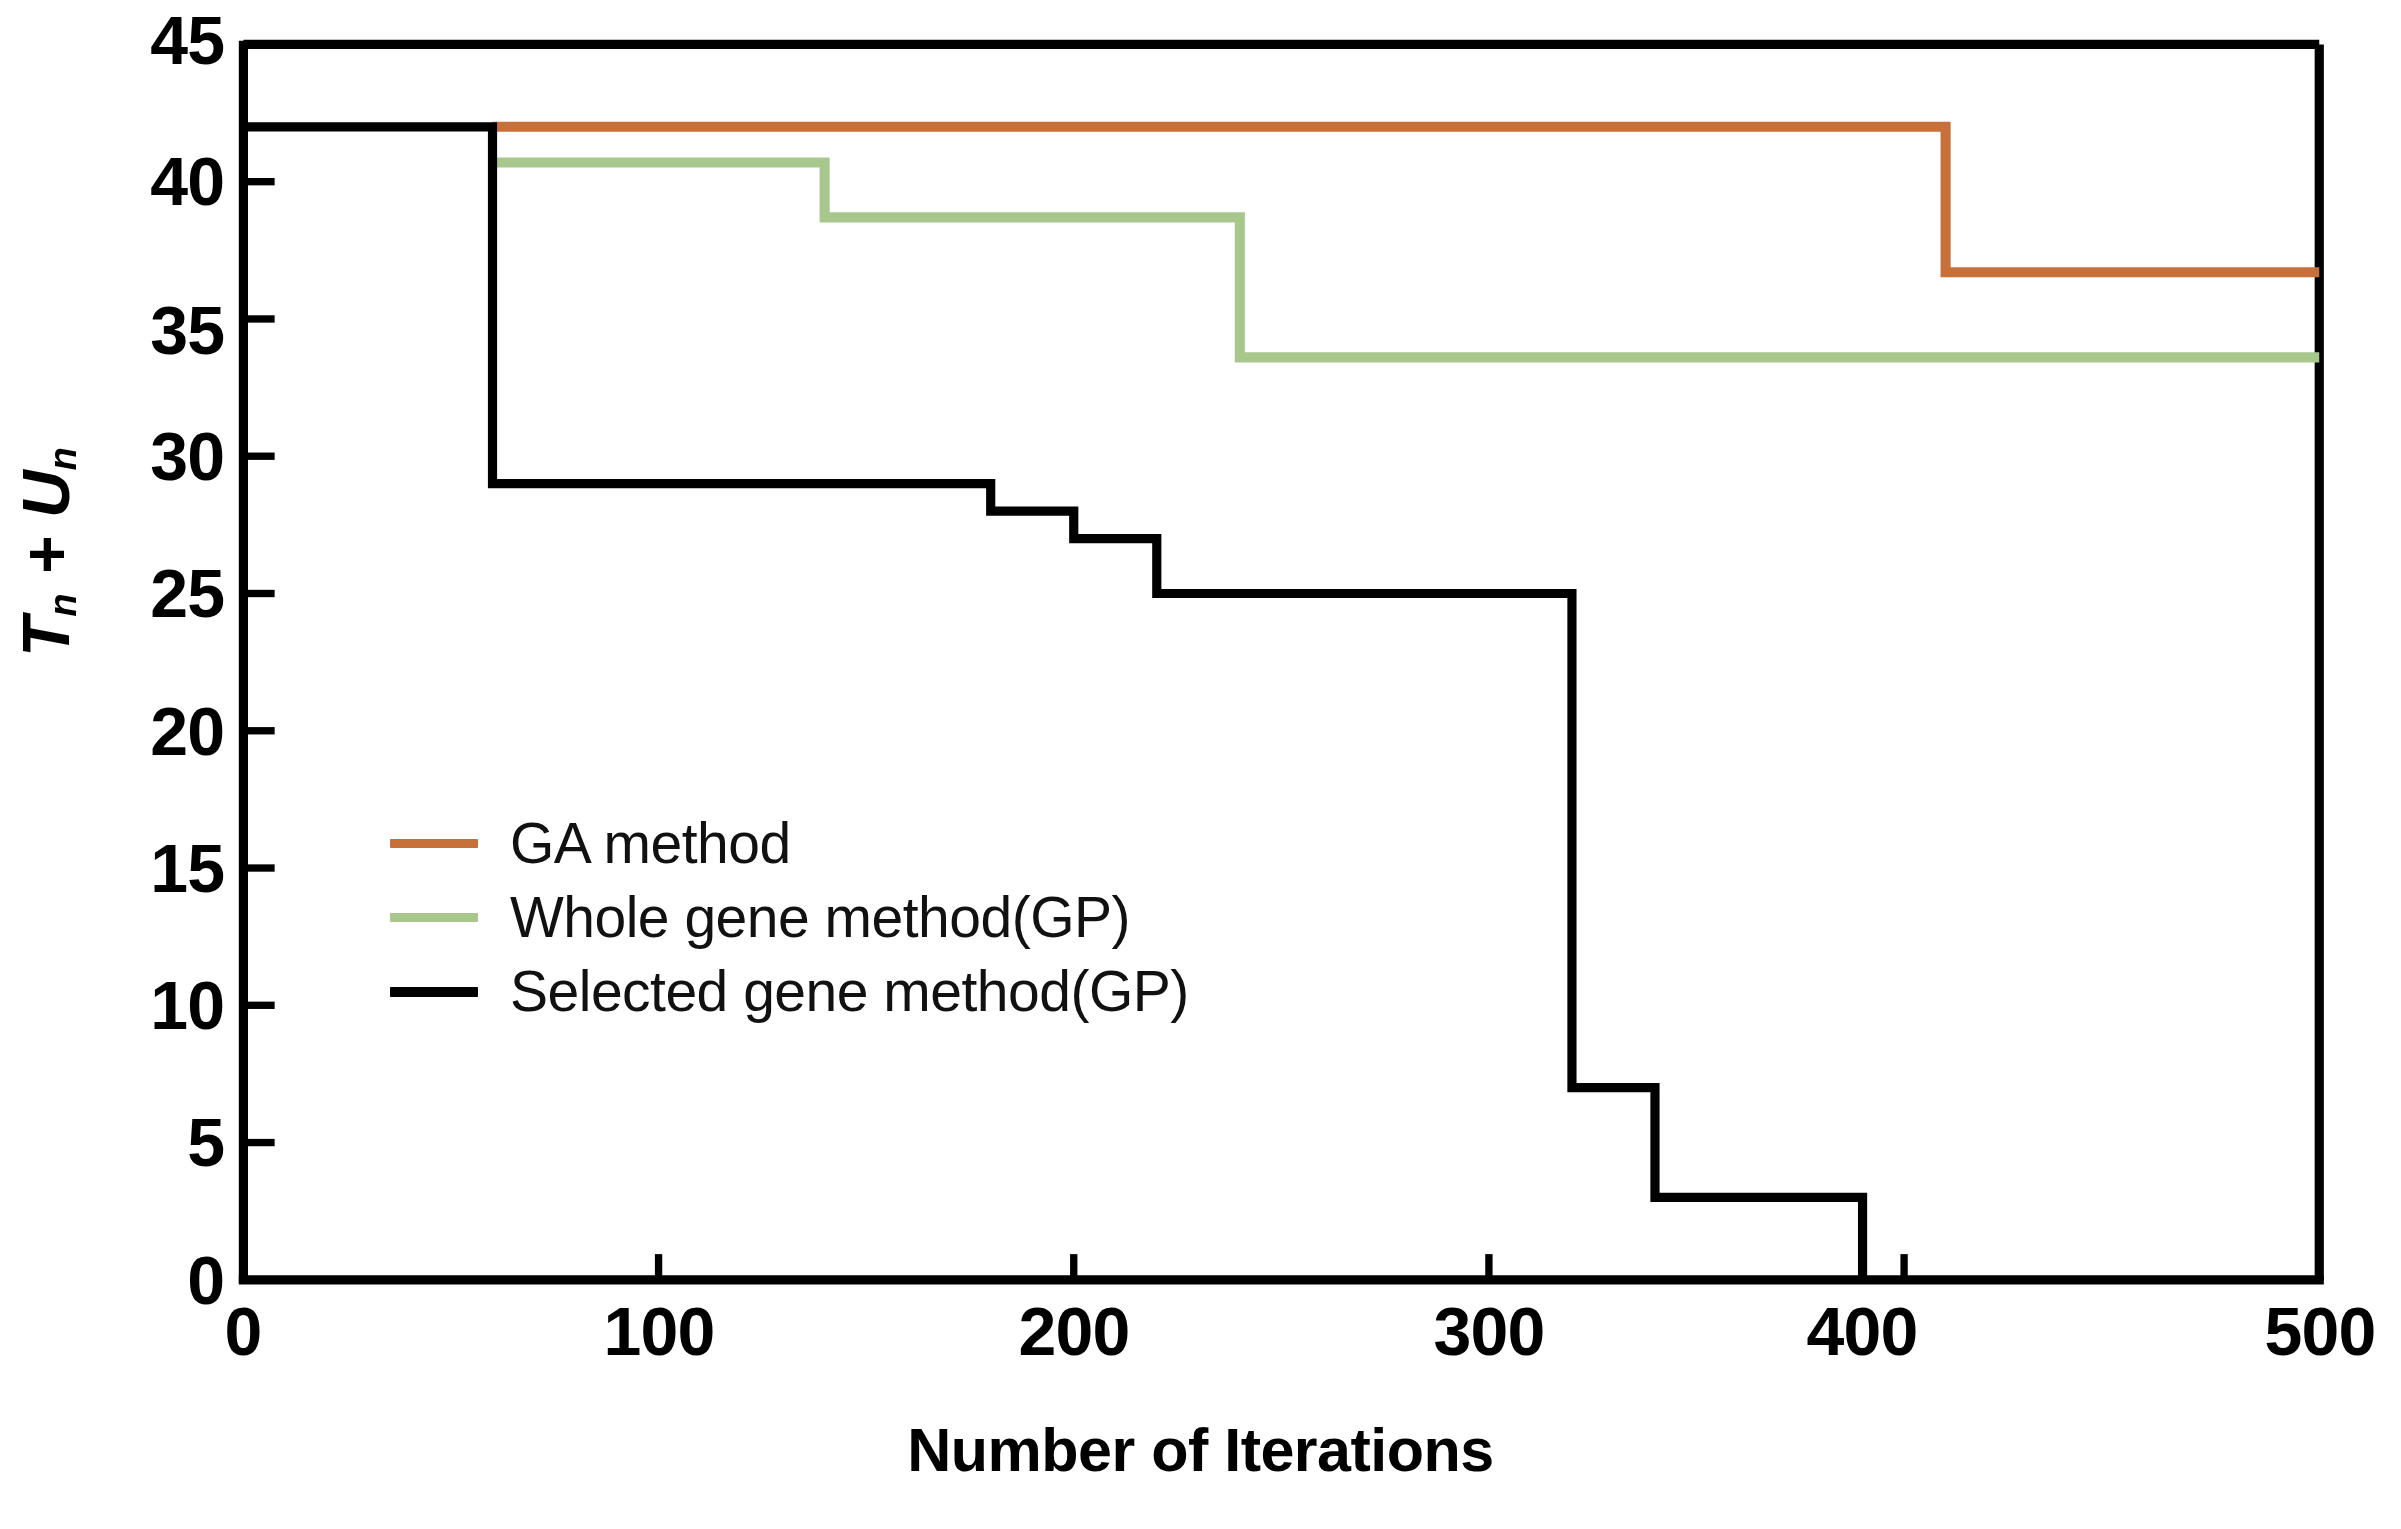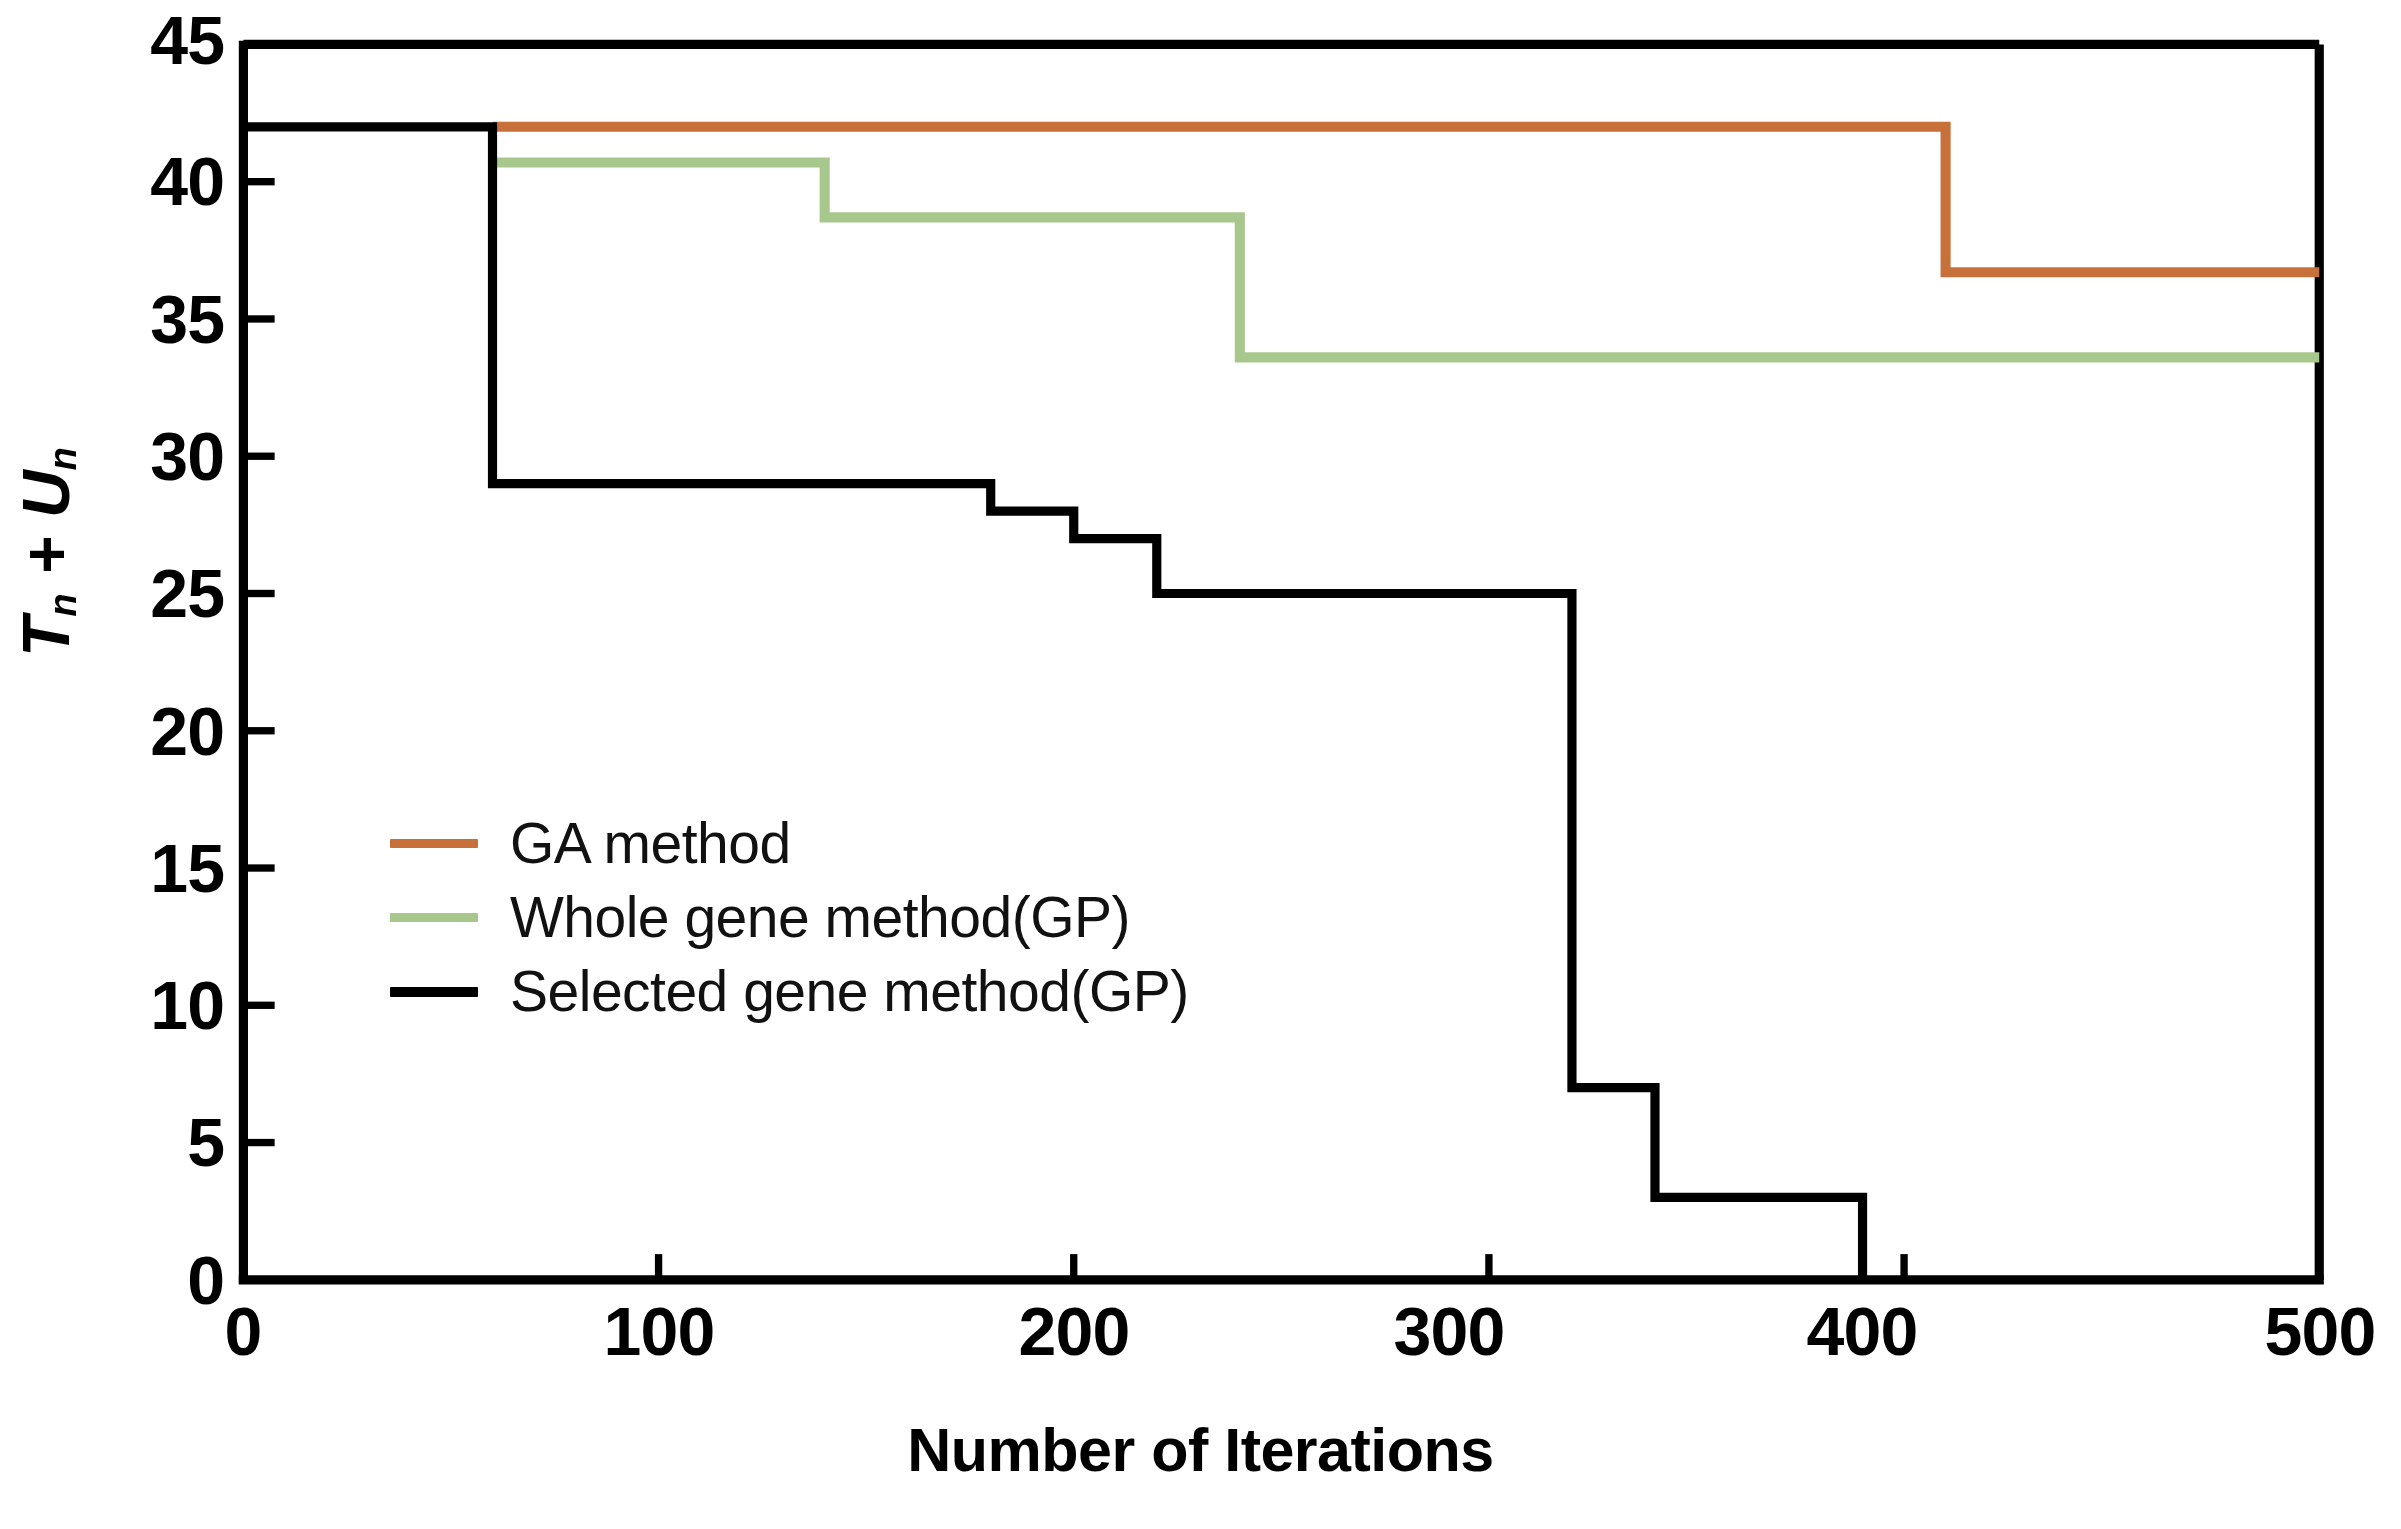--- a/index.html
+++ b/index.html
@@ -92,30 +92,30 @@
 <div id="root">
 
   <div class="ytick-wrap" id="yticks">
       <div class="ytick" style="top: 1280px;">0</div>
       <div class="ytick" style="top: 1142px;">5</div>
       <div class="ytick" style="top: 1005px;">10</div>
       <div class="ytick" style="top: 868px;">15</div>
       <div class="ytick" style="top: 731px;">20</div>
       <div class="ytick" style="top: 593px;">25</div>
       <div class="ytick" style="top: 456px;">30</div>
-      <div class="ytick" style="top: 319px; text-align: center;">35</div>
+      <div class="ytick" style="top: 330px; text-align: center;">35</div>
       <div class="ytick" style="top: 181px;">40</div>
       <div class="ytick" style="top: 40px; text-align: right;">45</div>
     </div>
 
   <div id="xticks">
       <div class="xtick" style="left: 243px;">0</div>
       <div class="xtick" style="left: 659px;">100</div>
       <div class="xtick" style="left: 1074px;">200</div>
-      <div class="xtick" style="left: 1449px;">300</div>
+      <div class="xtick" style="left: 1489px;">300</div>
       <div class="xtick" style="left: 1862px;">400</div>
       <div class="xtick" style="left: 2320px;">500</div>
     </div>
 
   <div id="ytitle"><span><i>T</i><sub>n</sub> + <i>U</i><sub>n</sub></span></div>
 
   <div id="xtitle">Number of Iterations</div>
 
   <svg id="plot" width="2401" height="1530" viewBox="0 0 2614 1665">
     <g id="axis-frame">

